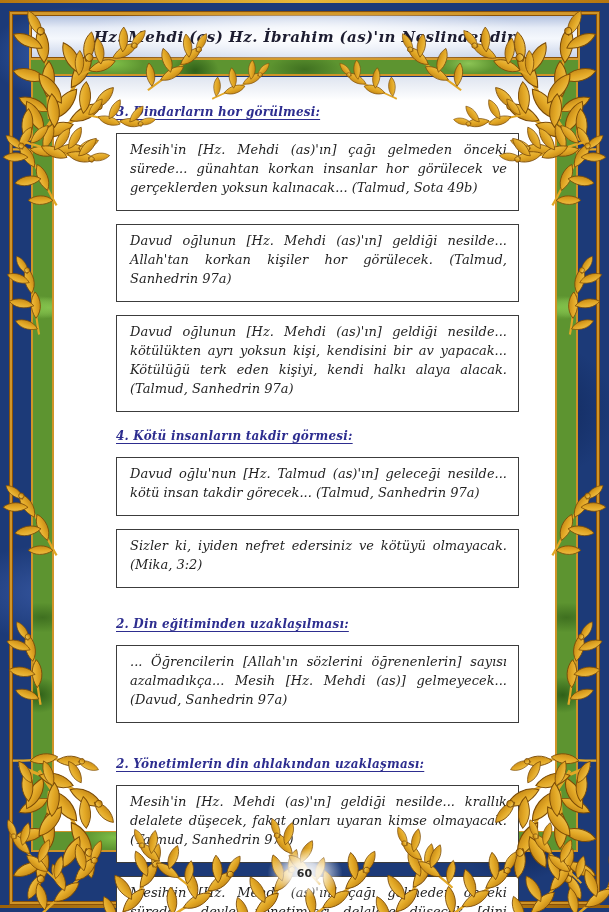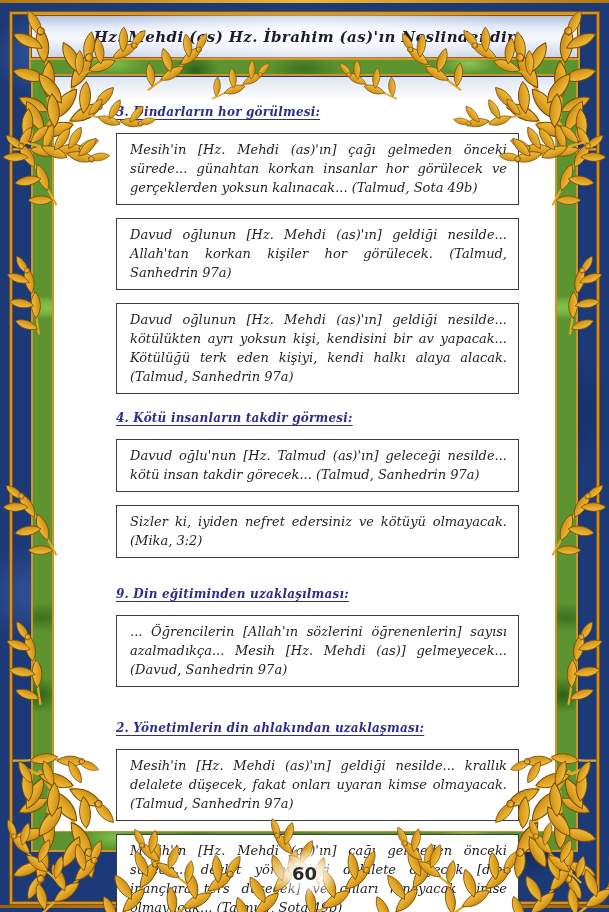--- a/index.html
+++ b/index.html
@@ -41,26 +41,26 @@
   .content{position:absolute;left:54px;right:54px;top:77px;bottom:81px;background:#ffffff;}
   .content::before{content:"";position:absolute;left:0;right:0;top:0;height:26px;
     background:linear-gradient(180deg, #dfe5f0 0%, rgba(255,255,255,0) 90%);}
   .content-inner{position:relative;padding:24px 36px 0 62px;}
   .section{margin:0;}
   .section + .section{}
   .section.s5{margin-top:25px;}
   .section.s6{margin-top:30px;}
   .section-heading{font-style:italic;font-weight:700;font-size:12px;line-height:23px;color:#2d2d8f;
     margin:0 0 9px 0;text-decoration:underline;text-underline-offset:3px;letter-spacing:.2px;}
-  .quote{border:1.5px solid #3c3c3c;background:#fff;margin:0 0 13px 0;padding:6px 11px 7px 13px;
+  .quote{border:1.5px solid #3c3c3c;background:#fff;margin:0 0 13px 0;padding:6px 11px 13px 13px;
     font-style:italic;font-size:13px;line-height:19px;color:#1f1f1f;text-align:justify;}
   .page-num-glow{position:absolute;left:50%;bottom:14px;transform:translateX(-50%);width:76px;height:50px;
     background:radial-gradient(ellipse at center, #ffffff 0%, rgba(255,255,255,.8) 30%, rgba(255,255,255,0) 70%);
     display:flex;align-items:center;justify-content:center;}
-  .page-number{font-family:"DejaVu Sans", sans-serif;font-weight:700;font-size:18px;color:#2a2a2a;}
+  .page-number{font-family:"DejaVu Sans", sans-serif;font-weight:700;font-size:11px;color:#2a2a2a;}
   .ornaments{position:absolute;inset:0;pointer-events:none;}
 </style>
 </head>
 <body>
 
 <div class="page">
 
   <div class="edge-top"></div>
   <div class="edge-bottom"></div>
   <div class="frame-outer"></div>
@@ -85,21 +85,21 @@
         <div class="quote">Davud oğlunun [Hz. Mehdi (as)'ın] geldiği nesilde... kötülükten ayrı yoksun kişi, kendisini bir av yapacak... Kötülüğü terk eden kişiyi, kendi halkı alaya alacak. (Talmud, Sanhedrin 97a)</div>
       </div>
 
       <div class="section s4">
         <h2 class="section-heading">4. Kötü insanların takdir görmesi:</h2>
         <div class="quote">Davud oğlu'nun [Hz. Talmud (as)'ın] geleceği nesilde... kötü insan takdir görecek... (Talmud, Sanhedrin 97a)</div>
         <div class="quote">Sizler ki, iyiden nefret edersiniz ve kötüyü olmayacak. (Mika, 3:2)</div>
       </div>
 
       <div class="section s5">
-        <h2 class="section-heading">9. Din eğitiminden uzaklaşılması:</h2>
+        <h2 class="section-heading">2. Din eğitiminden uzaklaşılması:</h2>
         <div class="quote">... Öğrencilerin [Allah'ın sözlerini öğrenenlerin] sayısı azalmadıkça... Mesih [Hz. Mehdi (as)] gelmeyecek... (Davud, Sanhedrin 97a)</div>
       </div>
 
       <div class="section s6">
         <h2 class="section-heading">2. Yönetimlerin din ahlakından uzaklaşması:</h2>
         <div class="quote">Mesih'in [Hz. Mehdi (as)'ın] geldiği nesilde... krallık delalete düşecek, fakat onları uyaran kimse olmayacak. (Talmud, Sanhedrin 97a)</div>
         <div class="quote">Mesih'in [Hz. Mehdi (as)'ın] çağı gelmeden önceki sürede... devlet yönetimleri delalete düşecek [dini inançlara ters düşecek] ve onları kınayacak kimse olmayacak... (Talmud, Sota 49b)</div>
       </div>
 
     </div>

